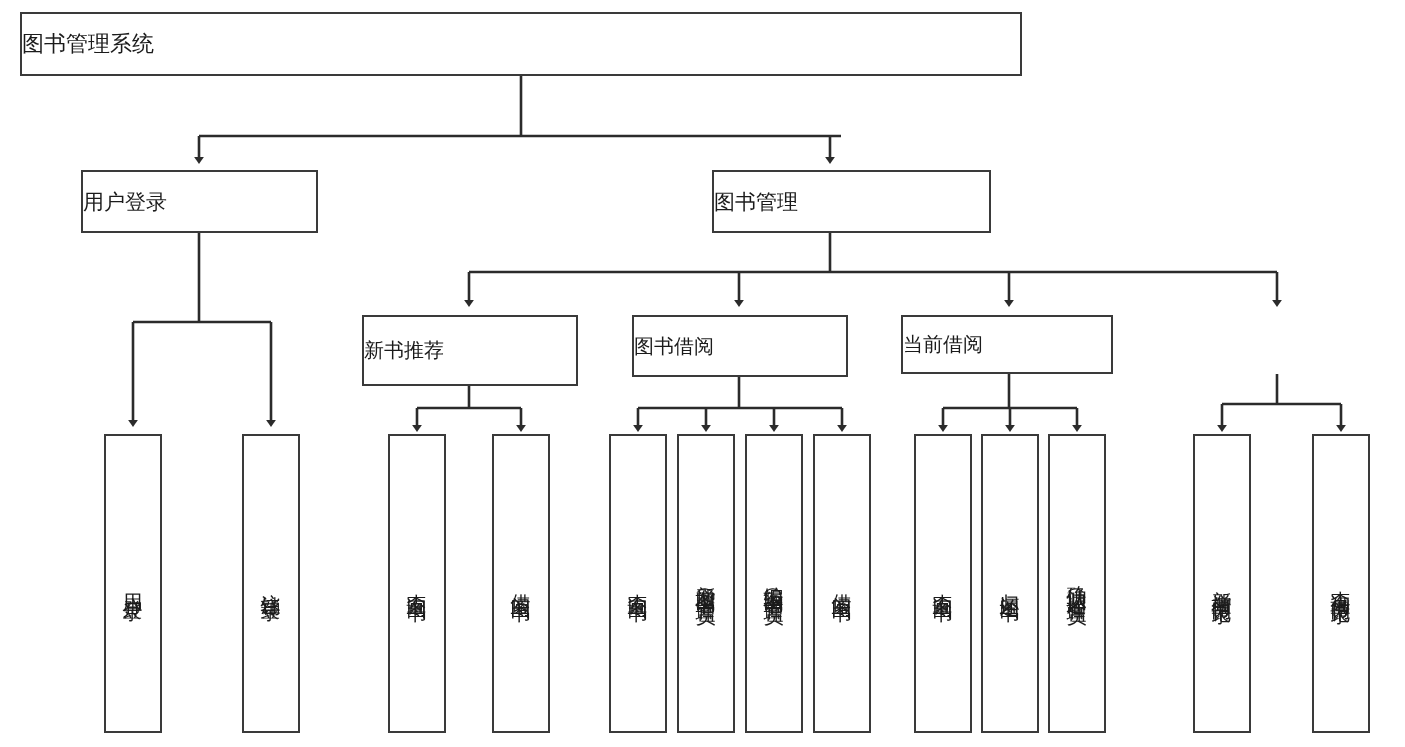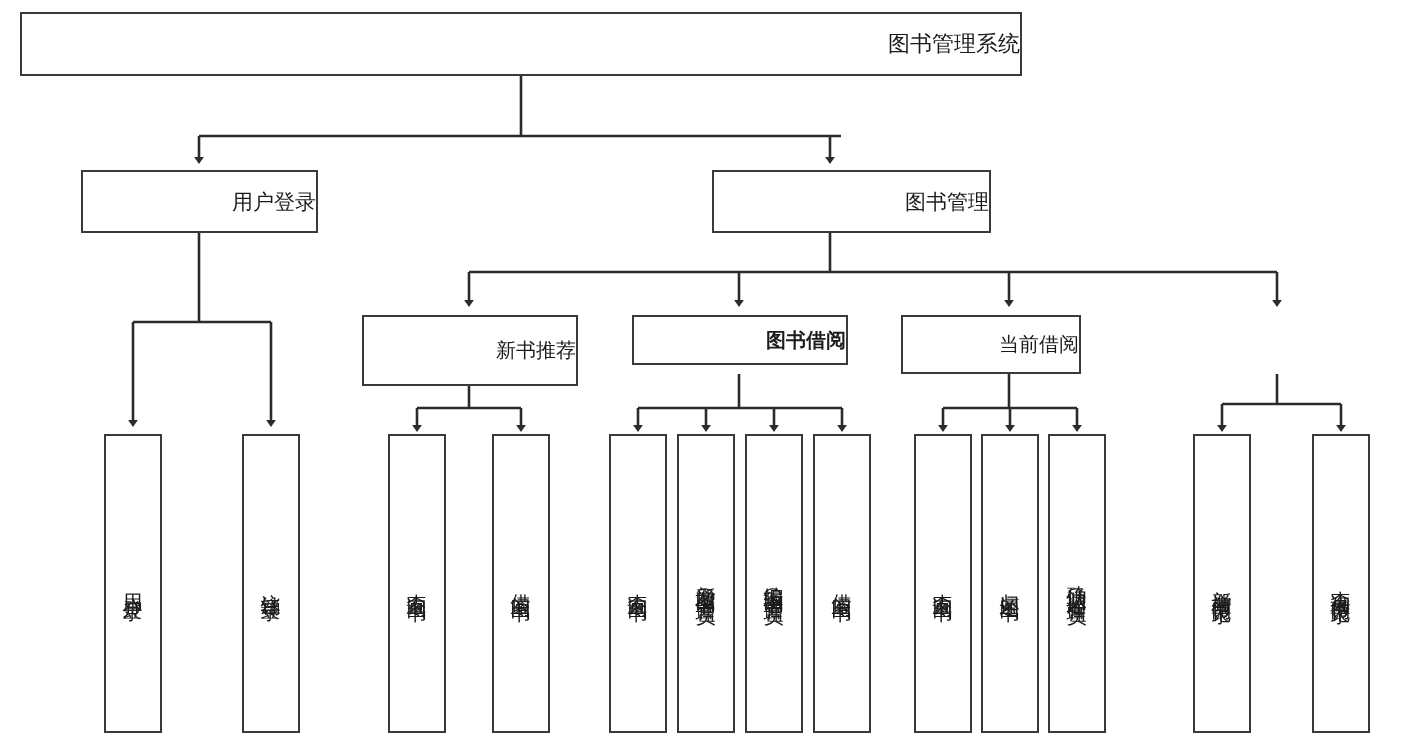--- a/index.html
+++ b/index.html
@@ -26,21 +26,21 @@
     height: 747px;
     pointer-events: none;
   }
   .node {
     position: absolute;
     box-sizing: border-box;
     background: #ffffff;
     border: 2px solid #3a3a3a;
     display: flex;
     align-items: center;
-    justify-content: flex-end;
+    justify-content: flex-start;
     color: #1b1b1b;
     z-index: 2;
   }
   .node .label {
     display: block;
     text-align: center;
     line-height: 1.12;
     white-space: nowrap;
   }
   .node-root .label { font-size: 22px; }
@@ -131,24 +131,24 @@
   <div class="node node-l1" style="left:81px; top:170px; width:237px; height:63px;">
     <span class="label">用户登录</span>
   </div>
   <div class="node node-l1" style="left:712px; top:170px; width:279px; height:63px;">
     <span class="label">图书管理</span>
   </div>
 
   <div class="node node-l2" style="left:362px; top:315px; width:216px; height:71px;">
     <span class="label">新书推荐</span>
   </div>
-  <div class="node node-l2" style="left:632px; top:315px; width:216px; height:50px;font-weight:bold;">
+  <div class="node node-l2" style="left:632px; top:315px; width:216px; height:62px;">
     <span class="label">图书借阅</span>
   </div>
-  <div class="node node-l2" style="left:901px; top:315px; width:180px; height:59px;">
+  <div class="node node-l2" style="left:901px; top:315px; width:212px; height:59px;">
     <span class="label">当前借阅</span>
   </div>
 
   <div class="node node-leaf" style="left:104px; top:434px; width:58px; height:299px;">
     <span class="label">用户登录</span>
   </div>
   <div class="node node-leaf" style="left:242px; top:434px; width:58px; height:299px;">
     <span class="label">注销登录</span>
   </div>
 

